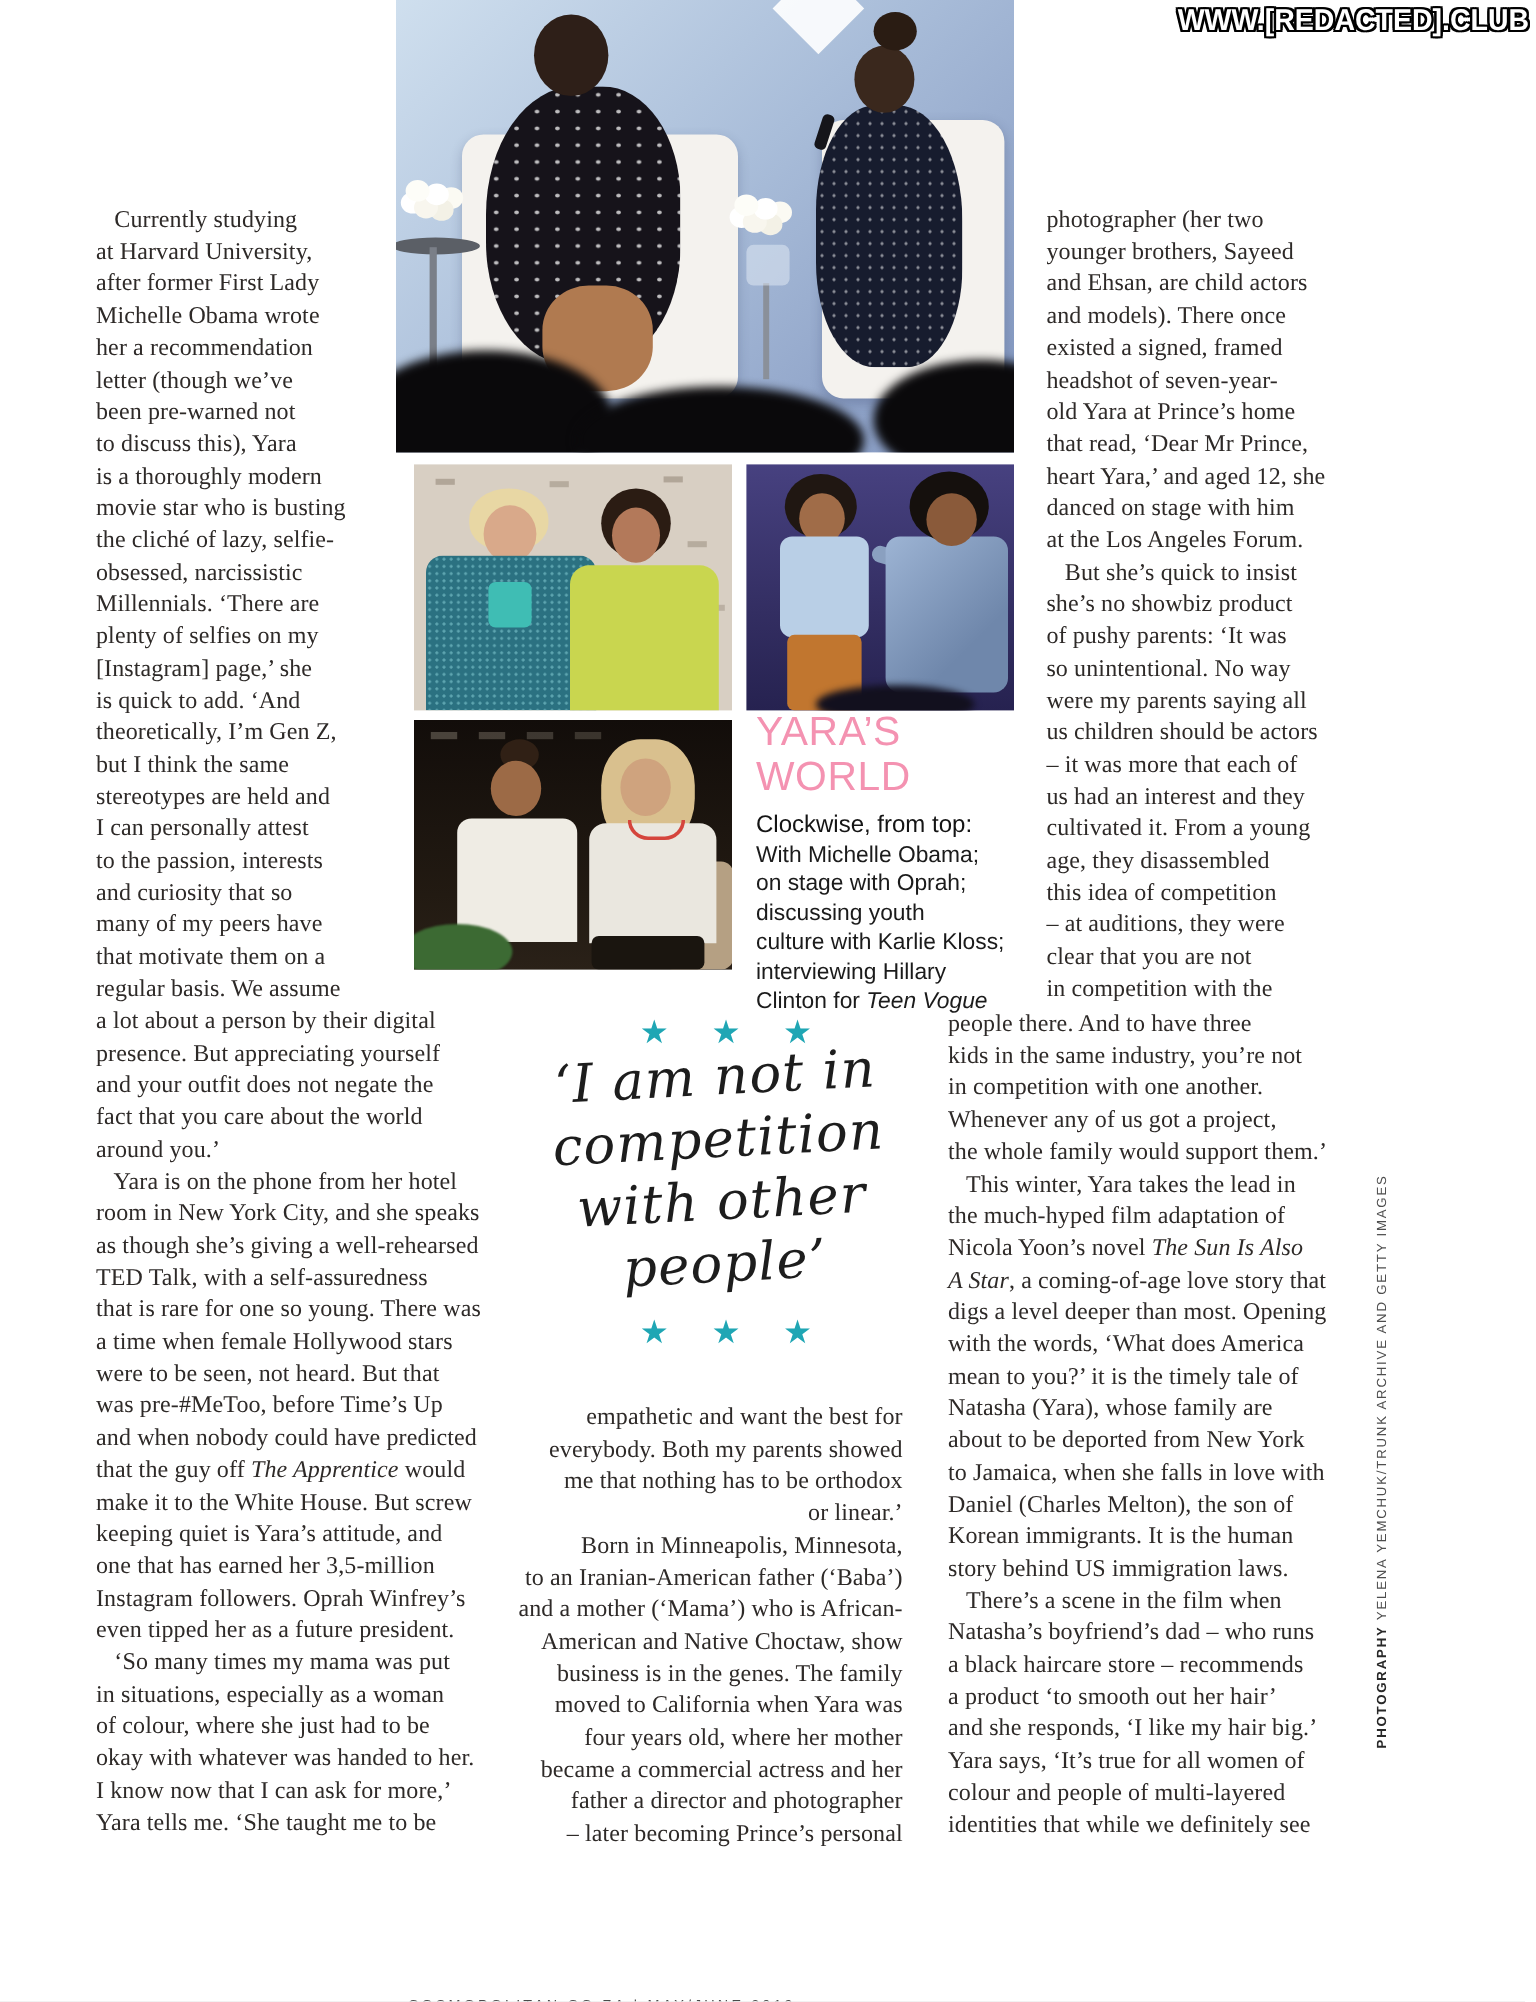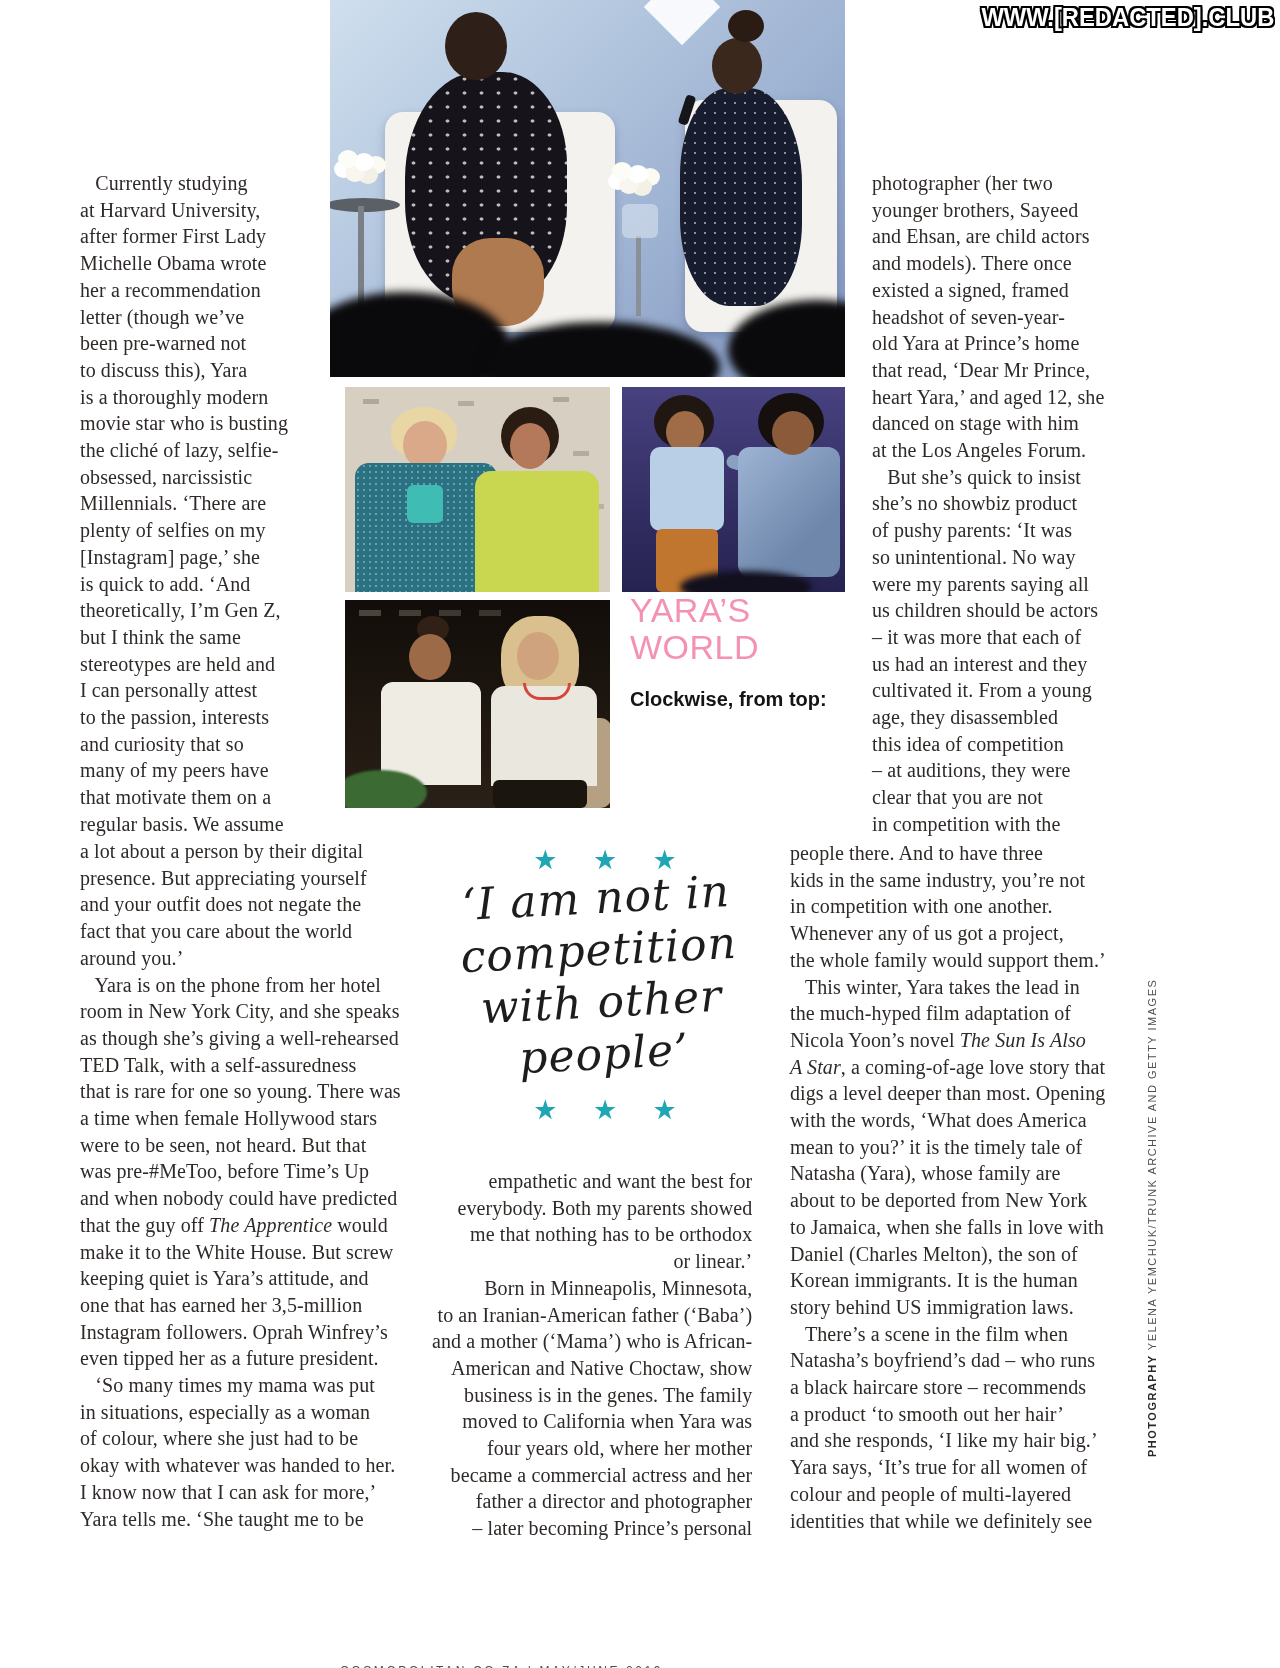--- a/index.html
+++ b/index.html
@@ -13,21 +13,21 @@
   .col-left-a {left:80px; top:170px;}
   .col-left-b {left:80px; top:838px;}
   .col-mid    {left:432px;top:1168px;text-align:right;}
   .col-right-a{left:872px;top:170px;}
   .col-right-b{left:790px;top:840px;}
 
   
   .cap{position:absolute;left:630px;top:592px;width:215px}
   .cap-title{font-weight:normal;font-size:34px;line-height:37px;color:#f492b1;
              white-space:pre;letter-spacing:.5px}
-  .cap-lead{margin-top:21px;font-weight:bold;font-size:20px;line-height:24px;color:#141414}
+  .cap-lead{margin-top:9px;font-weight:normal;font-size:20px;line-height:24px;color:#141414}
   .cap-body{margin-top:2px;font-size:19px;line-height:24.4px;color:#1b1b1b;white-space:pre}
   .cap-body i{font-style:italic}
 
   
   .stars{position:absolute;left:420px;width:370px;text-align:center;color:#1fa6b4;
          font-size:27px;letter-spacing:14px;text-indent:14px}
   .stars-top{top:844px}
   .stars-bottom{top:1094px}
   .quote{position:absolute;left:388px;top:872px;width:424px;text-align:center;
          font-family:"DejaVu Serif",serif;font-style:italic;font-size:44px;line-height:52px;
@@ -310,20 +310,26 @@
 a product ‘to smooth out her hair’
 and she responds, ‘I like my hair big.’
 Yara says, ‘It’s true for all women of
 colour and people of multi-layered
 identities that while we definitely see</span></div>
 
   <div class="cap">
     <div class="cap-title">YARA’S
 WORLD</div>
     <div class="cap-lead">Clockwise, from top:</div>
+    <div class="cap-body"><span>With Michelle Obama;
+on stage with Oprah;
+discussing youth
+culture with Karlie Kloss;
+interviewing Hillary
+Clinton for </span><i>Teen Vogue</i></div>
   </div>
 
   <div class="stars stars-top">★ ★ ★</div>
   <div class="quote">‘I am not in
 competition
 with other
 people’</div>
   <div class="stars stars-bottom">★ ★ ★</div>
 
   <div class="footer-line">COSMOPOLITAN.CO.ZA | MAY/JUNE 2019</div>

